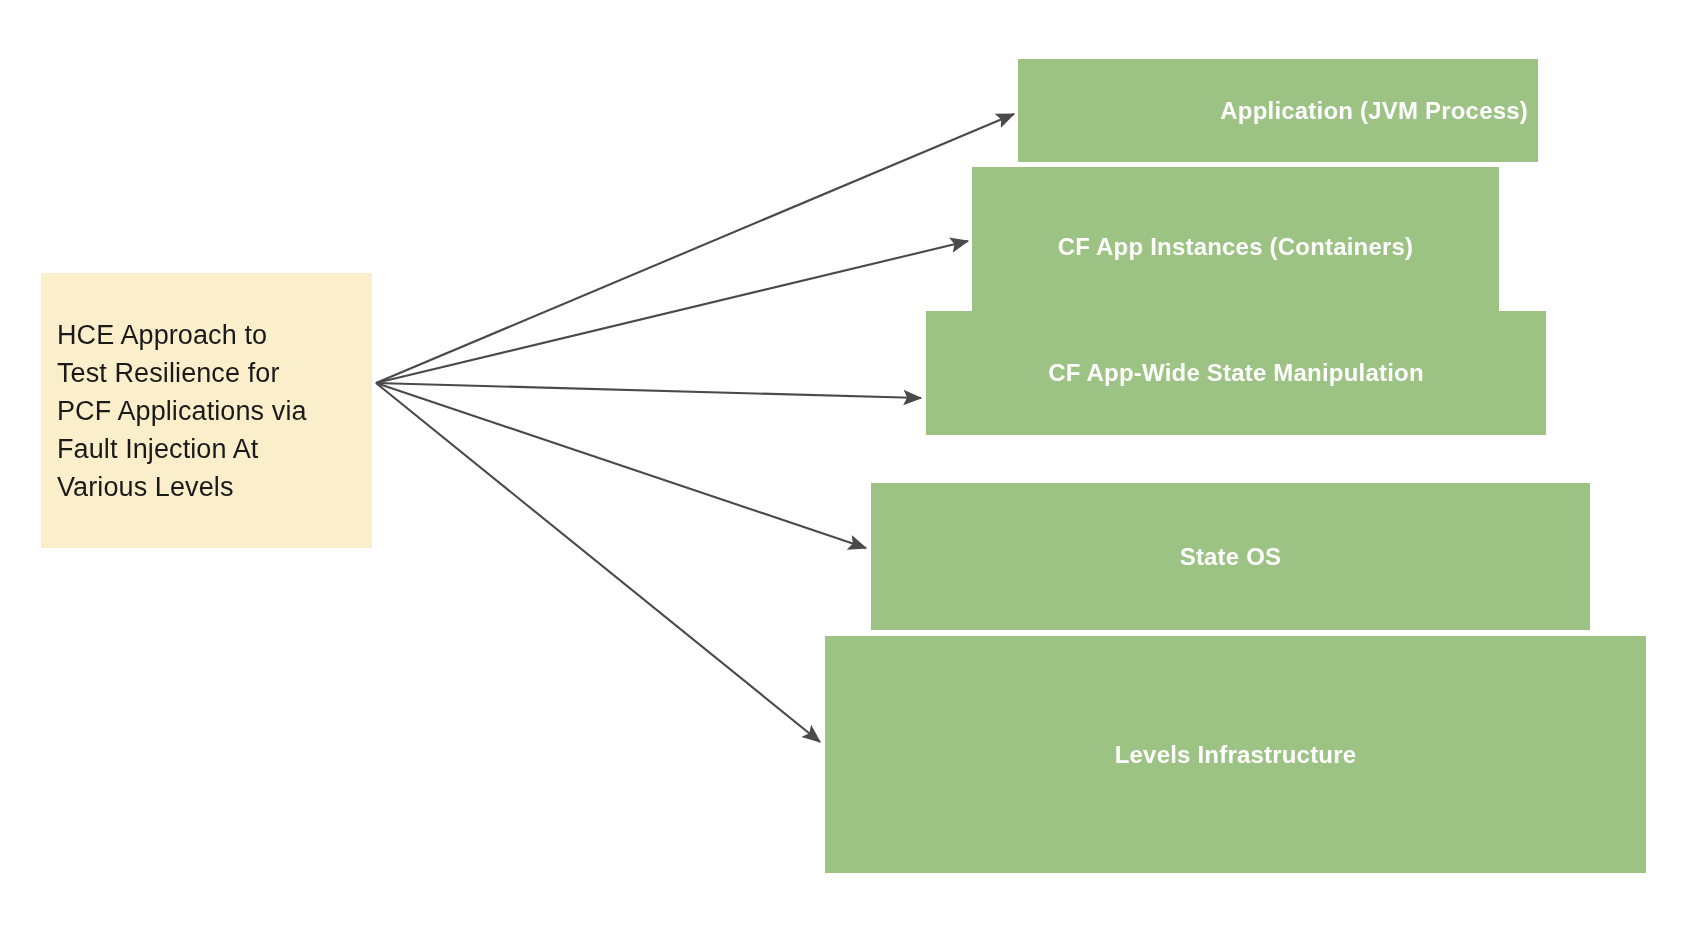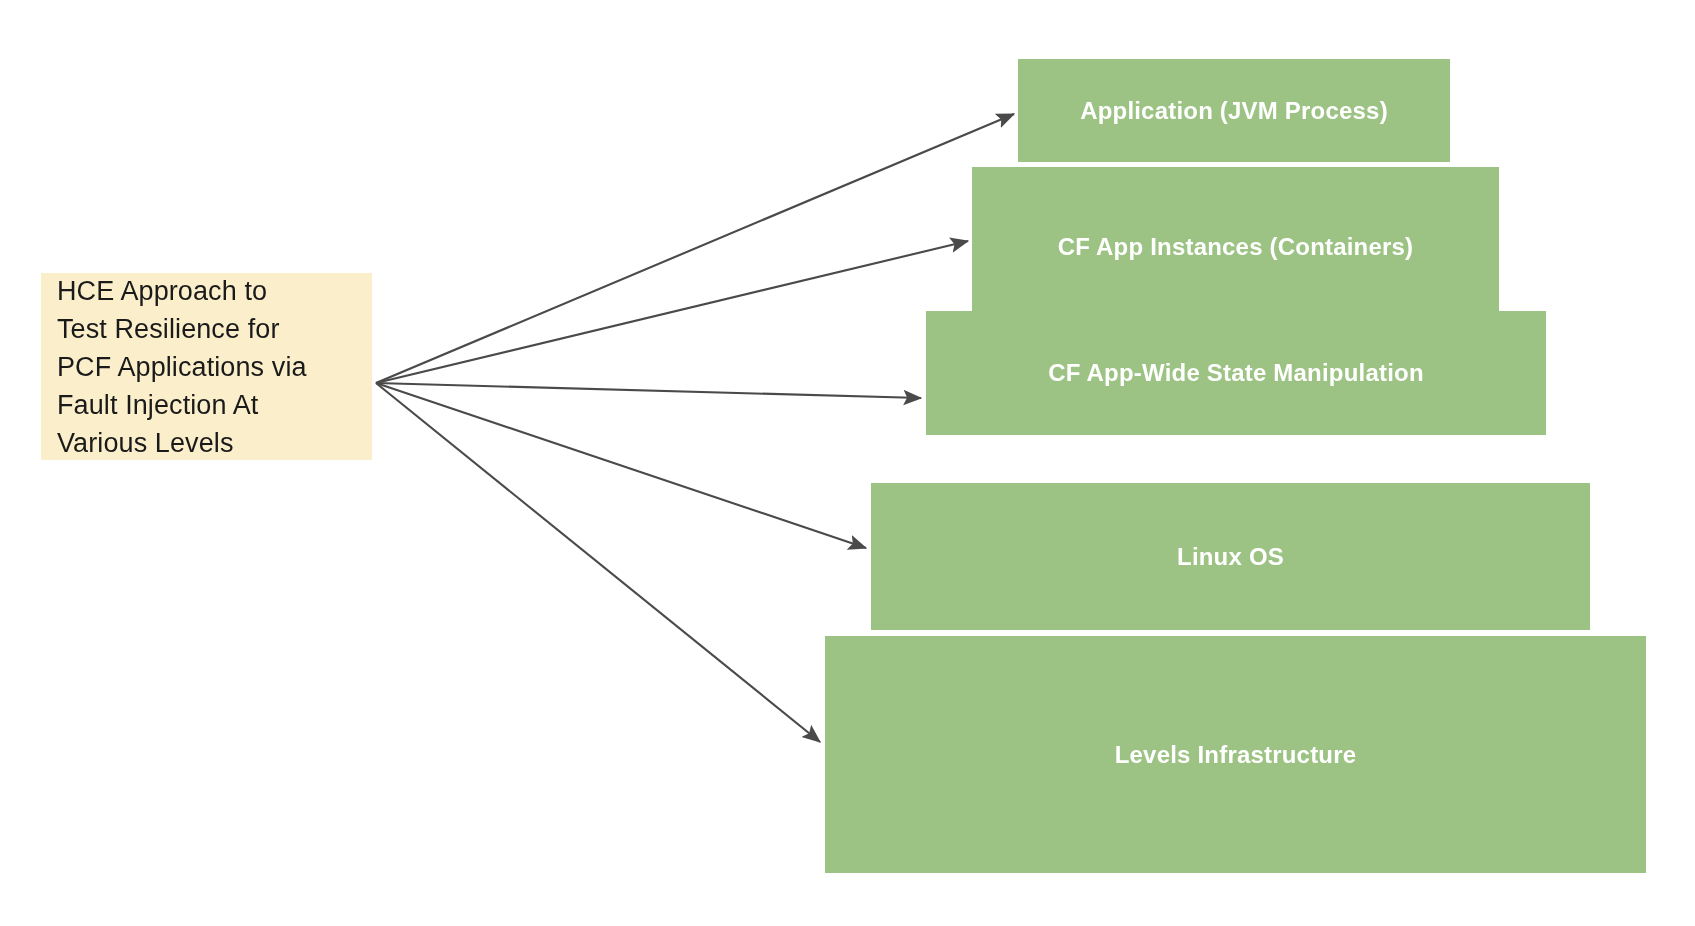--- a/index.html
+++ b/index.html
@@ -74,41 +74,41 @@
         <path d="M0,0.3 L9,4 L0,7.7 L1.8,4 Z" fill="#4A4A4A"></path>
       </marker>
     </defs>
     <line x1="376" y1="383" x2="1014" y2="114" stroke="#4A4A4A" stroke-width="2.1" marker-end="url(#arrowhead)"></line>
     <line x1="376" y1="383" x2="968" y2="241" stroke="#4A4A4A" stroke-width="2.1" marker-end="url(#arrowhead)"></line>
     <line x1="376" y1="383" x2="921" y2="398" stroke="#4A4A4A" stroke-width="2.1" marker-end="url(#arrowhead)"></line>
     <line x1="376" y1="383" x2="866" y2="548" stroke="#4A4A4A" stroke-width="2.1" marker-end="url(#arrowhead)"></line>
     <line x1="376" y1="383" x2="820" y2="742" stroke="#4A4A4A" stroke-width="2.1" marker-end="url(#arrowhead)"></line>
   </svg>
 
-  <div class="node source-node" style="left:41px; top:273px; width:331px; height:187px;">
+  <div class="node source-node" style="left:41px; top:273px; width:331px; height:275px;">
     <span class="label">HCE Approach to
 Test Resilience for
 PCF Applications via
 Fault Injection At
 Various Levels</span>
   </div>
 
-  <div class="node layer-node" style="left:1018px; top:59px; width:432px; height:103px;">
+  <div class="node layer-node" style="left:1018px; top:59px; width:520px; height:103px;justify-content:flex-end;">
     <span class="label">Application (JVM Process)</span>
   </div>
 
   <div class="node layer-node" style="left:972px; top:167px; width:527px; height:160px;">
     <span class="label">CF App Instances (Containers)</span>
   </div>
 
   <div class="node layer-node" style="left:926px; top:311px; width:620px; height:124px;">
     <span class="label">CF App-Wide State Manipulation</span>
   </div>
 
   <div class="node layer-node" style="left:871px; top:483px; width:719px; height:147px;">
-    <span class="label">Linux OS</span>
+    <span class="label">State OS</span>
   </div>
 
   <div class="node layer-node" style="left:825px; top:636px; width:821px; height:237px;">
     <span class="label">Levels Infrastructure</span>
   </div>
 
 </div>
 
 </body></html>

